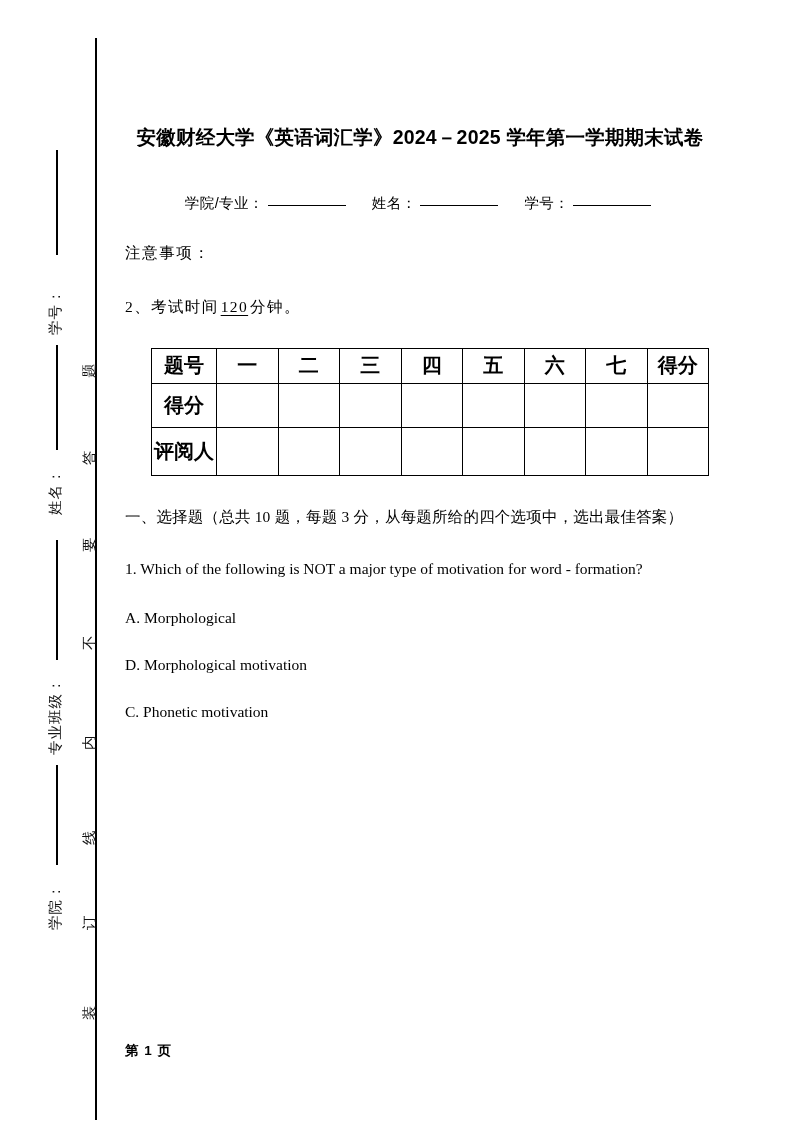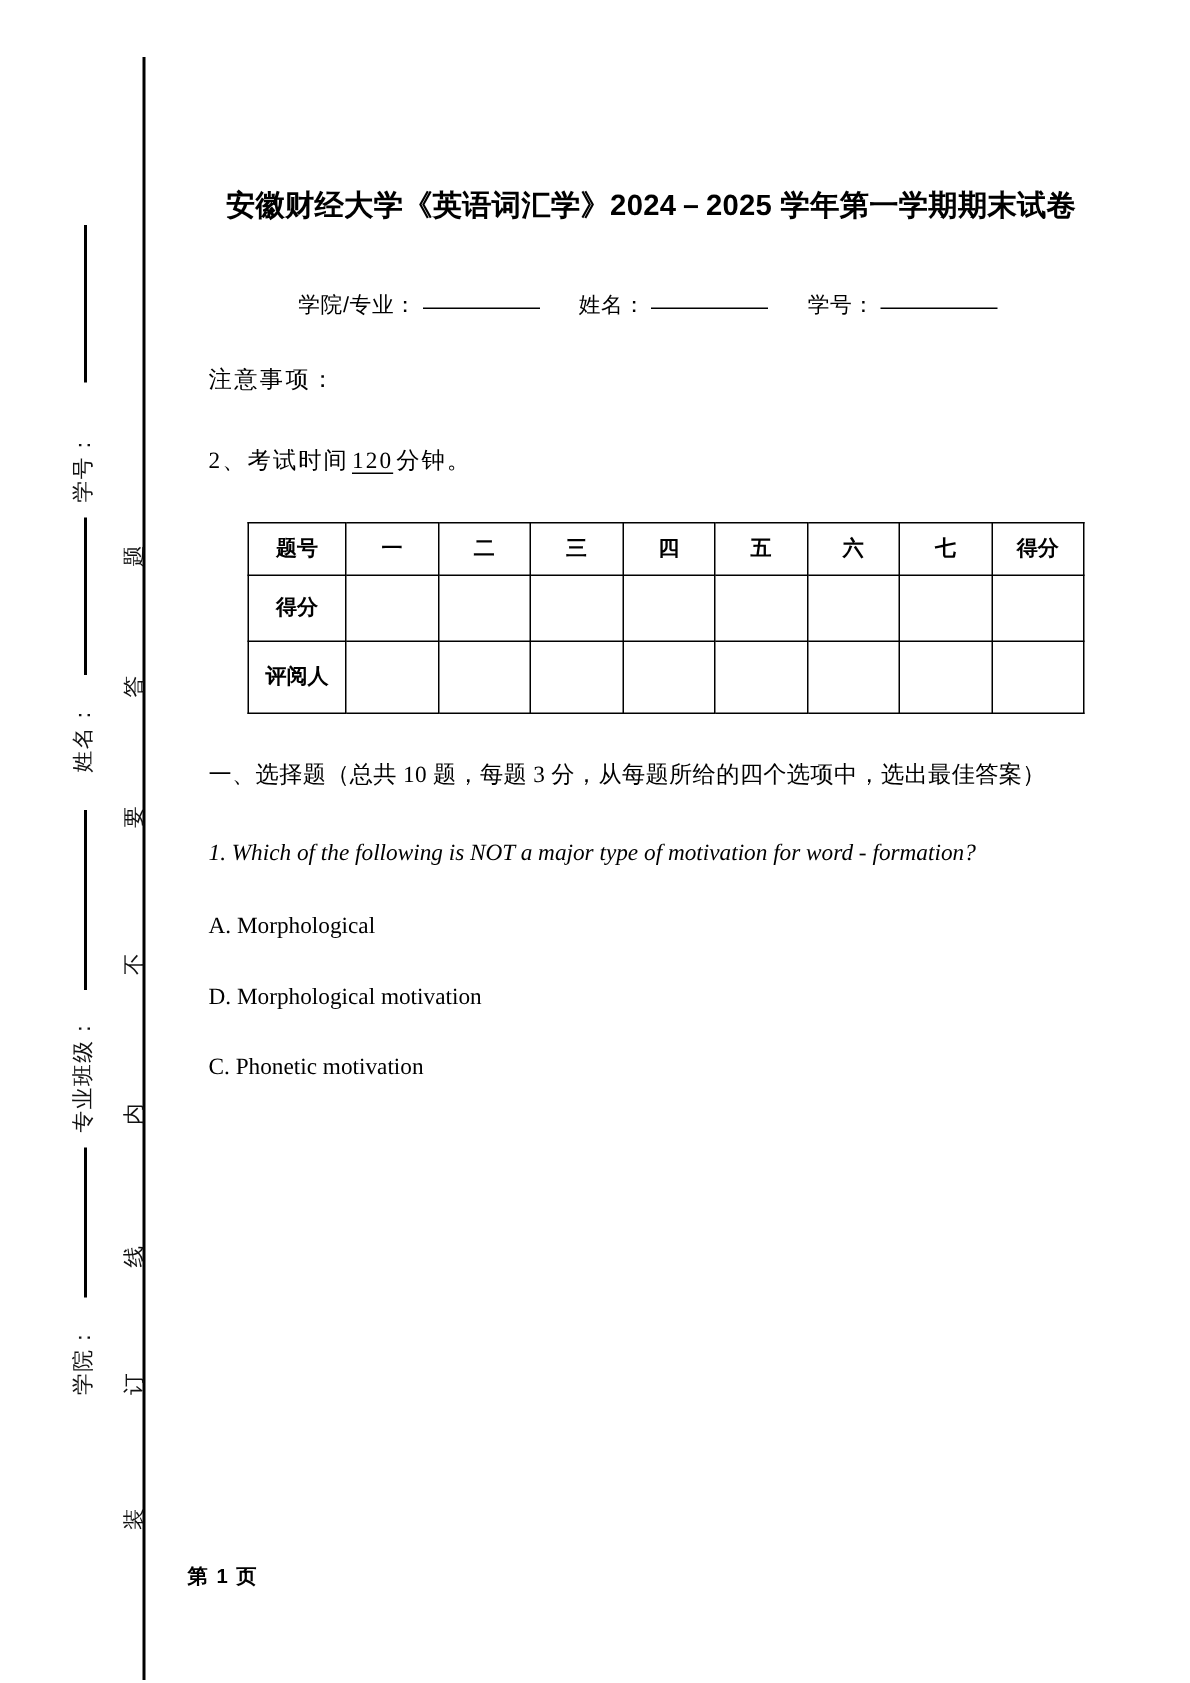--- a/index.html
+++ b/index.html
@@ -58,21 +58,21 @@
     transform-origin: left top;
     white-space: nowrap;
     font-family: "Liberation Sans", "DejaVu Sans", sans-serif;
     font-size: 14.5px;
     color: #111;
   }
 
   
   #content {
     position: absolute;
-    left: 139px;
+    left: 125px;
     top: 0;
     width: 590px;
   }
 
   .doc-title {
     margin: 0;
     padding-top: 122px;
     font-family: "Liberation Sans", "DejaVu Sans", sans-serif;
     font-size: 19.5px;
     font-weight: bold;
@@ -120,21 +120,21 @@
     border-collapse: collapse;
     width: 558px;
     table-layout: fixed;
   }
   table.score td {
     border: 1.6px solid #000;
     height: 38px;
     text-align: center;
     vertical-align: middle;
     font-family: "Liberation Sans", "DejaVu Sans", sans-serif;
-    font-size: 14px;
+    font-size: 20px;
     font-weight: bold;
   }
   table.score td.rowhead { width: 62px; }
   table.score tr.r-head td { height: 32px; }
   table.score tr.r-score td { height: 41px; }
   table.score tr.r-marker td { height: 45px; }
 
   
   .section-head {
     margin-top: 26px;
@@ -143,21 +143,20 @@
     text-align: justify;
     text-align-last: left;
     letter-spacing: 0.2px;
   }
   .question {
     margin-top: 22px;
     font-size: 15.5px;
     line-height: 1.95;
     text-align: justify;
     text-align-last: left;
-    font-style: italic;
   }
   .option {
     margin-top: 22px;
     font-size: 15.5px;
     line-height: 1.6;
   }
 
   .footer {
     position: absolute;
     left: 125px;

